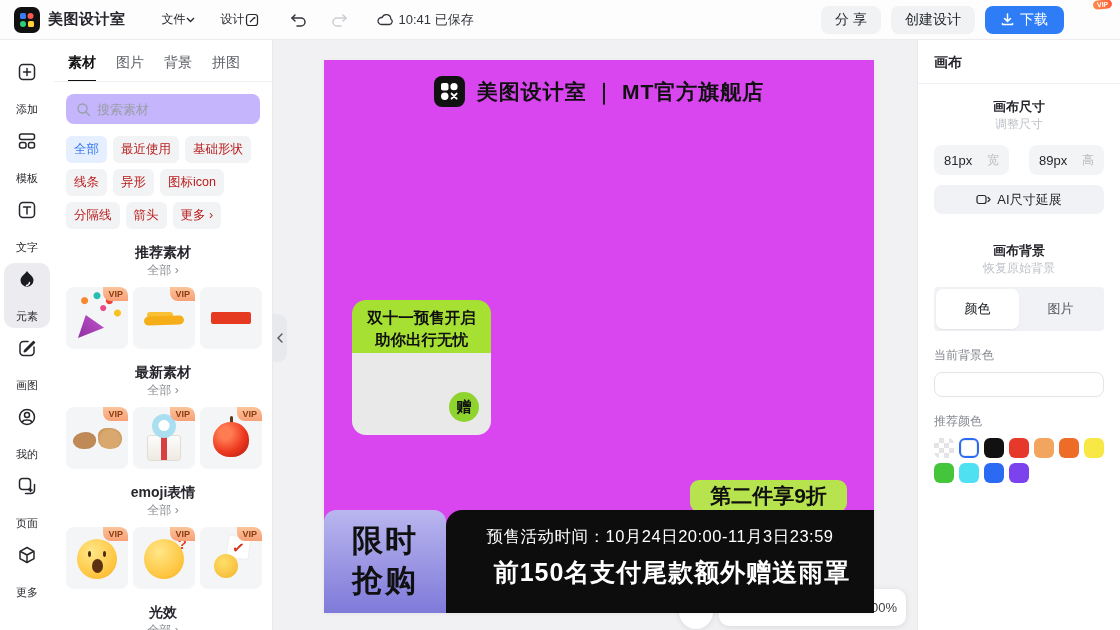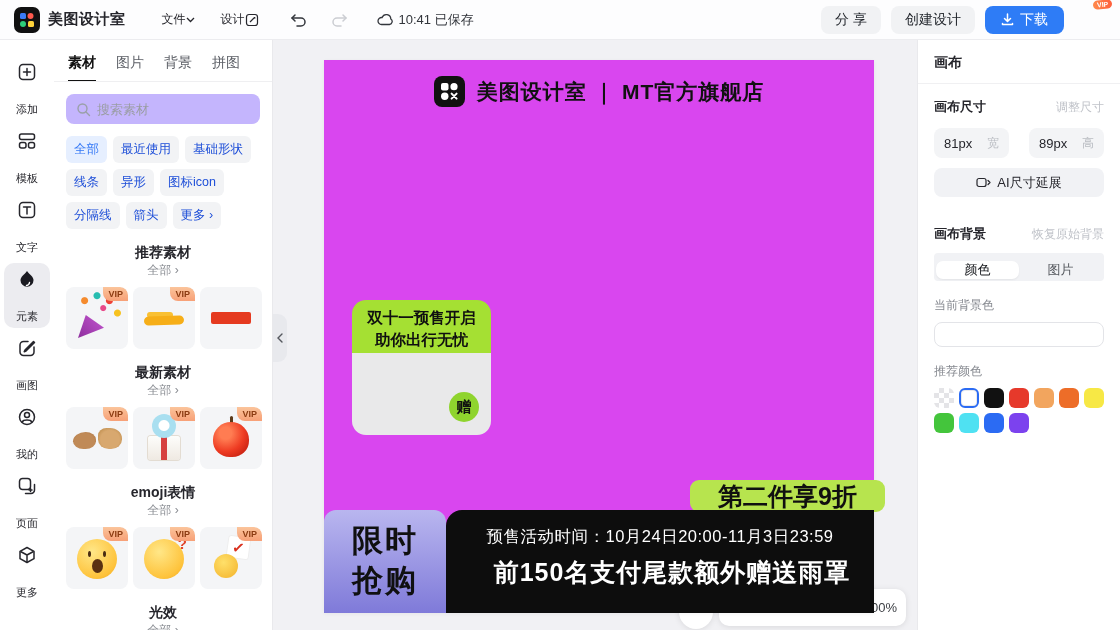--- a/index.html
+++ b/index.html
@@ -44,21 +44,21 @@
   .tabs::after { content:""; position:absolute; left:-12px; right:-12px; bottom:0; border-bottom:1px solid #efeff1; }
   .tab { cursor:pointer; }
   .tab.active { color:#111; font-weight:bold; position:relative; }
   .tab.active::after { content:""; position:absolute; left:0; right:0; bottom:-10px; border-bottom:2.5px solid #111; }
   .search { margin-top:12px; height:30px; background:#c4b5fd; border-radius:8px;
     display:flex; align-items:center; gap:6px; padding:0 10px; }
   .search input { border:none; outline:none; background:transparent; font-size:13px; width:100%;
     font-family:inherit; color:#26262c; }
   .search input::placeholder { color:#9a9da3; }
   .chips { display:flex; flex-wrap:wrap; gap:6px; margin-top:12px; }
-  .chip { padding:5px 8px; border-radius:6px; background:#f2f3f5; font-size:12.5px; color:#1d4ed8; cursor:pointer; }
+  .chip { padding:5px 8px; border-radius:6px; background:#f2f3f5; font-size:12.5px; color:#b91c1c; cursor:pointer; }
   .chip.active { background:#e6efff; color:#3478f6; }
   .section { margin-top:15px; }
   .sec-head { display:flex; align-items:center; justify-content:space-between;flex-direction:column; }
   .sec-title { font-size:14px; font-weight:bold; }
   .sec-more { font-size:12px; color:#8a8d93; cursor:pointer; }
   .tiles { display:flex; gap:5px; margin-top:8px; }
   .tile { position:relative; width:62px; height:62px; border-radius:8px; background:#f4f5f7;
     overflow:hidden; cursor:pointer; flex:none; }
   .vip { position:absolute; top:0; right:0; font-size:9px; font-weight:bold; padding:2px 5px;
     background:linear-gradient(180deg,#fbc49b,#f7a077); color:#8c3c12; border-radius:0 8px 0 8px; z-index:2;}
@@ -126,48 +126,48 @@
   .c-logo { width:31px; height:31px; border-radius:8px; background:#111; display:flex;
     align-items:center; justify-content:center; }
   .c-title { font-size:21px; font-weight:bold; color:#111; letter-spacing:1px; }
   .gcard { position:absolute; left:28px; top:240px; width:139px; height:135px; border-radius:14px; }
   .gcard-top { height:53px; border-radius:14px 14px 0 0; background:#a5e033; text-align:center;
     padding-top:7px; font-size:15.5px; font-weight:bold; color:#101010; line-height:1.45; }
   .gcard-bot { position:relative; height:82px; border-radius:0 0 14px 14px; background:#e9e9ea; }
   .gift-badge { position:absolute; right:12px; bottom:13px; width:30px; height:30px; border-radius:50%;
     background:#8fd42e; display:flex; align-items:center; justify-content:center;
     font-size:15px; font-weight:bold; color:#101010; }
-  .disc-pill { position:absolute; left:366px; top:420px; width:195px; height:32px; border-radius:9px;
+  .disc-pill { position:absolute; left:366px; top:420px; width:157px; height:32px; border-radius:9px;
     background:#b7e44e; display:flex; align-items:center; justify-content:center;
-    font-size:25px; font-weight:bold; color:#101010; }
+    font-size:21px; font-weight:bold; color:#101010; }
   .flash { position:absolute; left:0; top:450px; width:122px; height:103px; border-radius:12px 12px 0 0;
     background:linear-gradient(180deg,#b9b6ef,#7f7ad9); text-align:center; padding-top:11px;
     font-size:31px; font-weight:bold; color:#101010; line-height:1.28; letter-spacing:2px; }
   .promo { position:absolute; left:122px; top:450px; width:428px; height:103px; border-radius:16px 0 0 0;
     background:#0d0d0d; color:#fff; text-align:center; padding-top:16px; }
   .promo .l1 { font-size:16.5px; letter-spacing:.5px; }
   .promo .l2 { font-size:25px; font-weight:bold; margin-top:8px; letter-spacing:1px;padding-left:24px; }
 
   
   .inspector { position:absolute; left:917px; top:40px; width:203px; height:590px; background:#fff;
     border-left:1px solid #e9e9ec; z-index:5; }
   .insp-title { padding:14px 16px 11px; font-size:14px; font-weight:bold; border-bottom:1px solid #f0f0f2; }
   .insp-body { padding:14px 16px; }
-  .row { display:flex; align-items:center; justify-content:space-between; }
+  .row { display:flex; align-items:center; justify-content:space-between;flex-direction:column; }
   .lab-b { font-size:13px; font-weight:bold; }
   .lab-g { font-size:12px; color:#c0c3c9; cursor:pointer; }
   .dims { display:flex; gap:20px; margin-top:12px; }
   .dim { flex:1; height:30px; background:#f3f4f6; border-radius:8px; display:flex; align-items:center;
     justify-content:space-between; padding:0 10px; cursor:text; }
   .dim .val { font-size:13px; color:#26262c; }
   .dim .unit { font-size:12px; color:#b9bcc2; }
   .ai-btn { margin-top:10px; height:29px; width:100%; background:#f1f2f5; border:none; border-radius:8px;
     display:flex; align-items:center; justify-content:center; gap:6px; font-size:13px; color:#26262c;
     font-family:inherit; cursor:pointer; }
-  .seg { margin-top:10px; background:#f1f2f5; border-radius:4px; padding:2px; display:flex; height:28px;align-items:flex-end; }
+  .seg { margin-top:10px; background:#f1f2f5; border-radius:4px; padding:2px; display:flex; height:44px; }
   .seg-opt { flex:1; display:flex; align-items:center; justify-content:center; font-size:13px;
     color:#55585e; border-radius:7px; cursor:pointer; }
   .seg-opt.active { background:#fff; color:#16181c; box-shadow:0 1px 2px rgba(0,0,0,.06); }
   .sub-lab { margin-top:16px; font-size:12px; color:#85888f; }
   .curbg { margin-top:8px; height:25px; border:1.5px solid #e3e4e8; border-radius:8px; background:#fff; cursor:pointer; }
   .swatches { margin-top:8px; display:flex; flex-wrap:wrap; gap:5px; width:172px; }
   .sw { width:20px; height:20px; border-radius:6px; cursor:pointer; }
   .sw.checker { background:repeating-conic-gradient(#e4e4e7 0 25%, #fff 0 50%) 0 0/10px 10px; }
   .sw.sel { border:2px solid #2b6bf3; }
   .sw.blk-border { box-shadow:inset 0 0 0 1px rgba(0,0,0,.08); }

